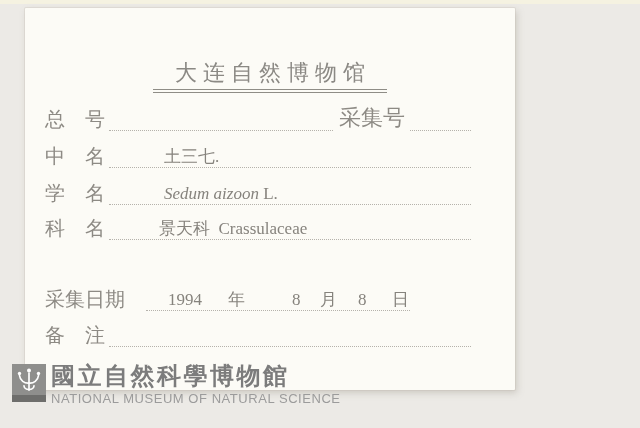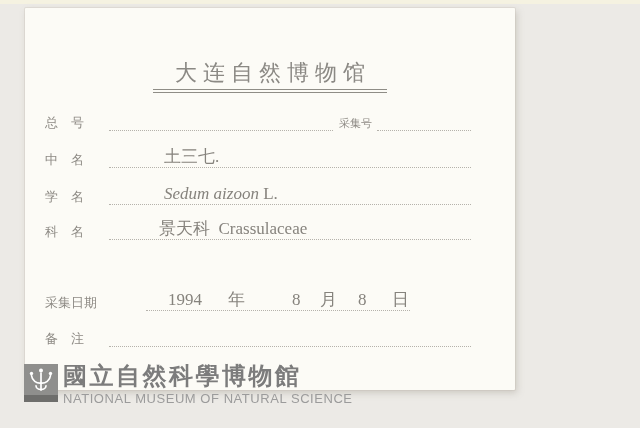--- a/index.html
+++ b/index.html
@@ -23,34 +23,34 @@
   }
 
   .title-wrap{position:absolute;top:52px;left:0;width:100%;text-align:center;}
   .title-outer{display:inline-block;border-bottom:1.5px solid var(--rule);padding-bottom:2px;}
   .title-inner{
     display:inline-block;font-size:22px;letter-spacing:6px;color:#8b8984;
     padding:0 16px 3px 22px;border-bottom:1.5px solid var(--rule);line-height:1.2;
   }
 
   .row{position:absolute;left:20px;right:44px;height:26px;display:flex;align-items:flex-end;}
-  .label{flex:none;width:64px;font-size:13px;color:var(--ink);padding-bottom:2px;white-space:pre;line-height:1;}
+  .label{flex:none;width:64px;font-size:20px;color:var(--ink);padding-bottom:2px;white-space:pre;line-height:1;}
   .label.w3{width:82px}
   .label.w4{width:101px}
-  .mid-label{flex:none;font-size:11px;color:var(--ink);padding:0 5px 2px 6px;white-space:pre;line-height:1;}
+  .mid-label{flex:none;font-size:22px;color:var(--ink);padding:0 5px 2px 6px;white-space:pre;line-height:1;}
   .line{height:26px;border-bottom:1.6px dotted var(--dots);position:relative;}
   .line-a{flex:0 0 224px;}
   .grow{flex:1 1 auto;}
   .line-date{flex:0 0 264px;}
   .filler{flex:1 1 auto;height:26px;}
   .value{position:absolute;bottom:2px;font-size:17px;color:#86837d;white-space:pre;line-height:1;}
   .value .genus{font-style:italic;}
   .d1{left:22px}.d2{left:82px}.d3{left:146px}.d4{left:174px}.d5{left:212px}.d6{left:246px}
 
-  .logo{position:absolute;left:24px;top:364px;display:flex;align-items:flex-start;z-index:5;
+  .logo{position:absolute;left:12px;top:364px;display:flex;align-items:flex-start;z-index:5;
         font-family:"Liberation Sans","DejaVu Sans",sans-serif;}
   .logo-icon{width:34px;height:38px;flex:none;display:block;}
   .logo-text{margin-left:5px;}
   .logo-zh{font-size:24px;font-weight:bold;color:var(--logo-gray);letter-spacing:2.5px;line-height:1;white-space:nowrap;}
   .logo-en{font-size:13px;color:var(--logo-en);letter-spacing:0.55px;margin-top:3px;white-space:nowrap;}
 </style>
 </head>
 <body>
 
 <div class="page">

